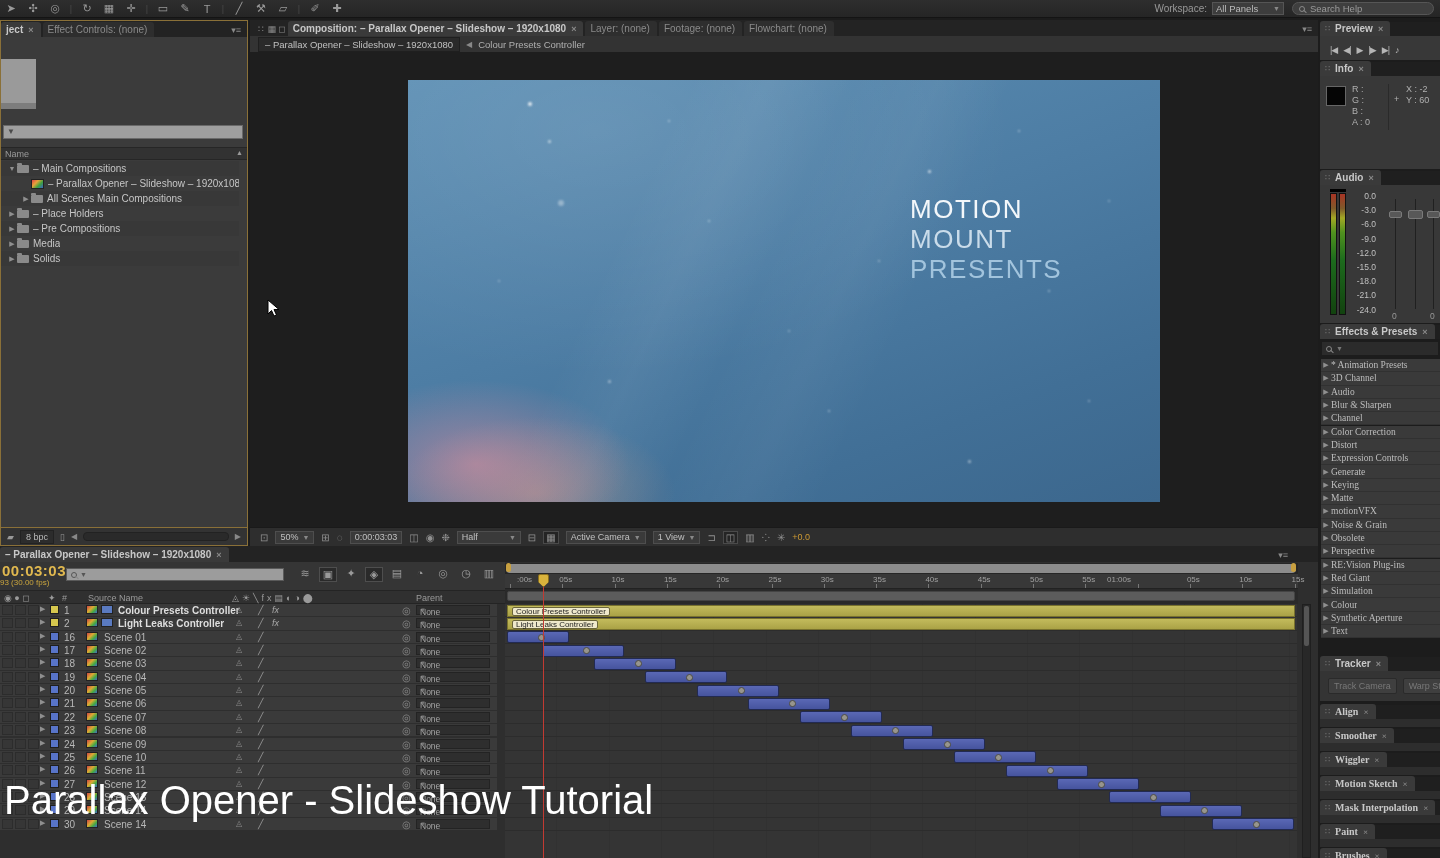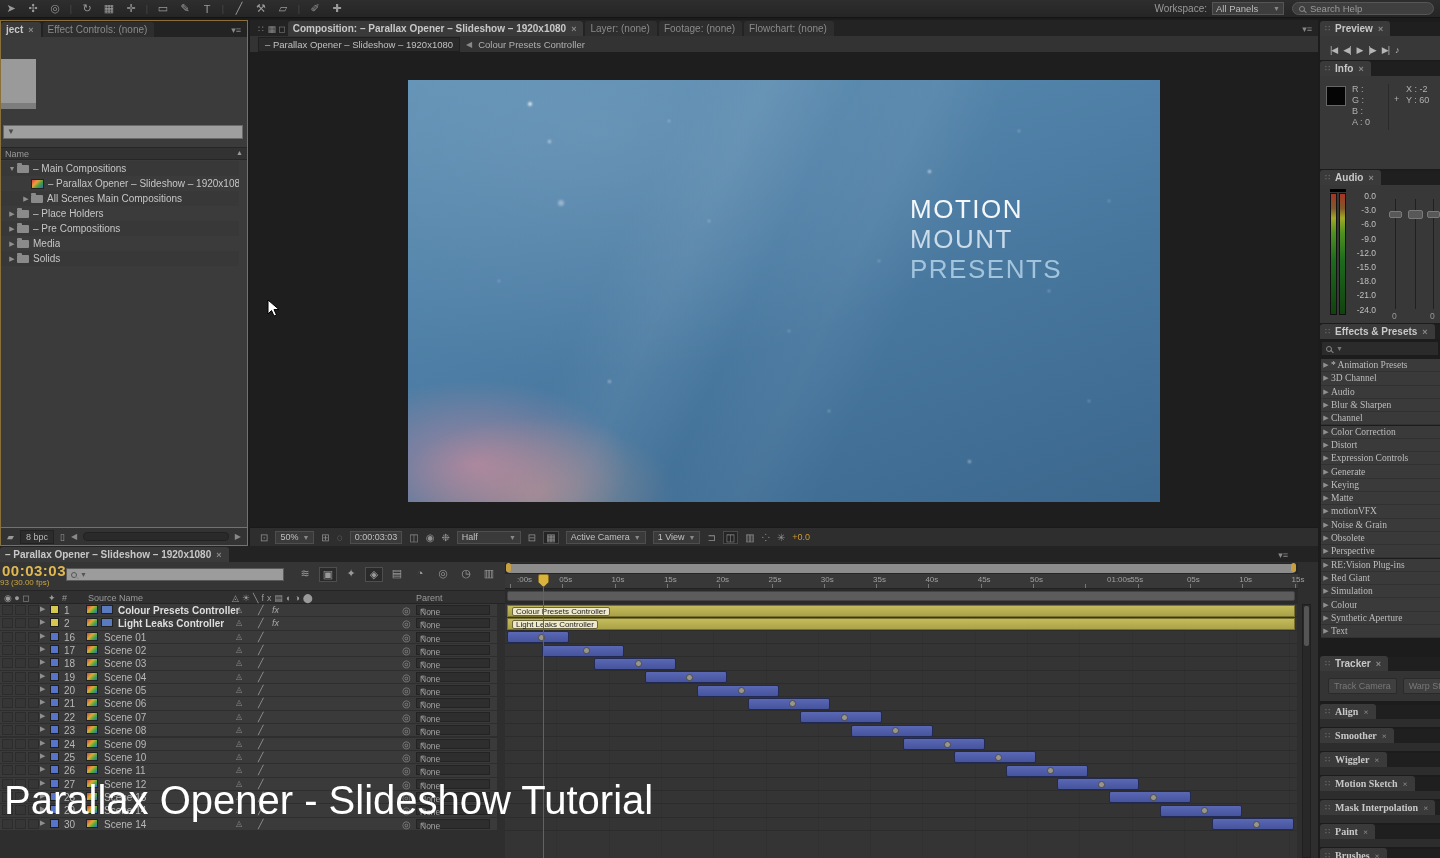--- a/index.html
+++ b/index.html
@@ -451,21 +451,21 @@
         <span class="rlab" style="left: 315.8px;">30s</span>
         <span class="rtick" style="left: 318.8px;"></span>
         <span class="rlab" style="left: 368.1px;">35s</span>
         <span class="rtick" style="left: 371.1px;"></span>
         <span class="rlab" style="left: 420.4px;">40s</span>
         <span class="rtick" style="left: 423.4px;"></span>
         <span class="rlab" style="left: 472.7px;">45s</span>
         <span class="rtick" style="left: 475.7px;"></span>
         <span class="rlab" style="left: 525px;">50s</span>
         <span class="rtick" style="left: 528px;"></span>
-        <span class="rlab" style="left: 577.3px; margin-left: 48px;">55s</span>
+        <span class="rlab" style="left: 577.3px;">55s</span>
         <span class="rtick" style="left: 580.3px;"></span>
         <span class="rlab" style="left: 602px;">01:00s</span>
         <span class="rtick" style="left: 632.6px;"></span>
         <span class="rlab" style="left: 681.9px;">05s</span>
         <span class="rtick" style="left: 684.9px;"></span>
         <span class="rlab" style="left: 734.2px;">10s</span>
         <span class="rtick" style="left: 737.2px;"></span>
         <span class="rlab" style="left: 786.5px;">15s</span>
         <span class="rtick" style="left: 789.5px;"></span>
       </div>

